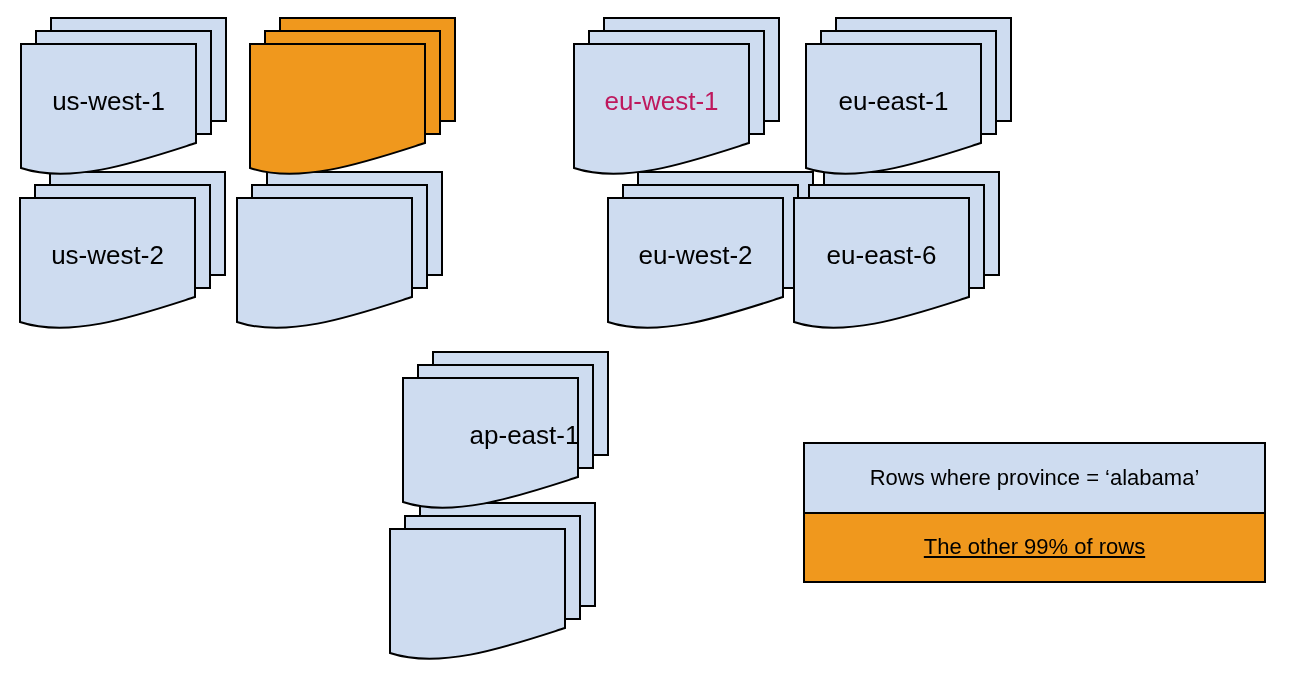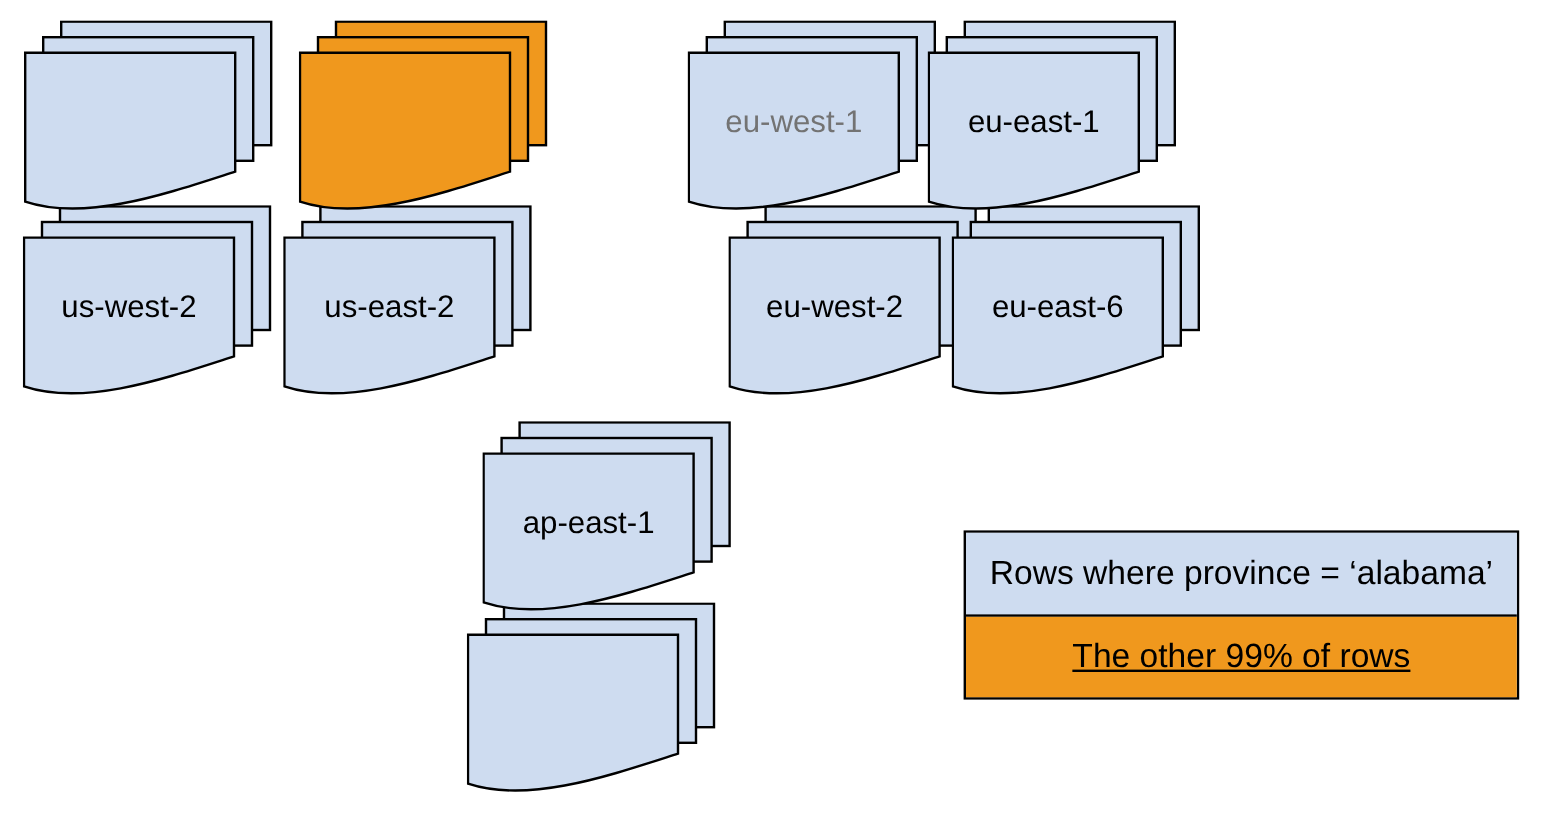--- a/index.html
+++ b/index.html
@@ -43,21 +43,21 @@
     border: 2px solid #000000;
     box-sizing: border-box;
     display: flex;
     flex-direction: column;
   }
   .legend-row {
     flex: 1 1 50%;
     display: flex;
     align-items: center;
     justify-content: center;
-    font-size: 28px;
+    font-size: 22px;
     color: #000000;
     white-space: nowrap;
   }
   .legend-row:first-child {
     border-bottom: 2px solid #000000;
   }
 </style>
 </head>
 <body>
 
@@ -69,20 +69,21 @@
           <g transform="translate(30,0)">
             <rect x="1" y="1" width="175" height="103" fill="#cedcf0" stroke="#000000" stroke-width="2"></rect>
           </g>
           <g transform="translate(15,13)">
             <rect x="1" y="1" width="175" height="103" fill="#cedcf0" stroke="#000000" stroke-width="2"></rect>
           </g>
           <g transform="translate(0,26)">
             <path d="M1,1 L176,1 L176,100 C120,118 52,142 1,125 Z" fill="#cedcf0" stroke="#000000" stroke-width="2"></path>
           </g>
         </svg>
+        <span class="stack-label" style="color: rgb(0, 0, 0);">us-west-1</span>
       </div>
       <div class="stack" style="left: 249px; top: 17px; z-index: 957;">
         <svg width="208" height="162">
           <g transform="translate(30,0)">
             <rect x="1" y="1" width="175" height="103" fill="#f0981d" stroke="#000000" stroke-width="2"></rect>
           </g>
           <g transform="translate(15,13)">
             <rect x="1" y="1" width="175" height="103" fill="#f0981d" stroke="#000000" stroke-width="2"></rect>
           </g>
           <g transform="translate(0,26)">
@@ -95,23 +96,23 @@
           <g transform="translate(30,0)">
             <rect x="1" y="1" width="175" height="103" fill="#cedcf0" stroke="#000000" stroke-width="2"></rect>
           </g>
           <g transform="translate(15,13)">
             <rect x="1" y="1" width="175" height="103" fill="#cedcf0" stroke="#000000" stroke-width="2"></rect>
           </g>
           <g transform="translate(0,26)">
             <path d="M1,1 L176,1 L176,100 C120,118 52,142 1,125 Z" fill="#cedcf0" stroke="#000000" stroke-width="2"></path>
           </g>
         </svg>
-        <span class="stack-label" style="color: #737373;">eu-west-1</span>
-      </div>
-      <div class="stack" style="left: 773px; top: 17px; z-index: 957;">
+        <span class="stack-label" style="color: #be185d;">eu-west-1</span>
+      </div>
+      <div class="stack" style="left: 805px; top: 17px; z-index: 957;">
         <svg width="208" height="162">
           <g transform="translate(30,0)">
             <rect x="1" y="1" width="175" height="103" fill="#cedcf0" stroke="#000000" stroke-width="2"></rect>
           </g>
           <g transform="translate(15,13)">
             <rect x="1" y="1" width="175" height="103" fill="#cedcf0" stroke="#000000" stroke-width="2"></rect>
           </g>
           <g transform="translate(0,26)">
             <path d="M1,1 L176,1 L176,100 C120,118 52,142 1,125 Z" fill="#cedcf0" stroke="#000000" stroke-width="2"></path>
           </g>
@@ -137,21 +138,20 @@
           <g transform="translate(30,0)">
             <rect x="1" y="1" width="175" height="103" fill="#cedcf0" stroke="#000000" stroke-width="2"></rect>
           </g>
           <g transform="translate(15,13)">
             <rect x="1" y="1" width="175" height="103" fill="#cedcf0" stroke="#000000" stroke-width="2"></rect>
           </g>
           <g transform="translate(0,26)">
             <path d="M1,1 L176,1 L176,100 C120,118 52,142 1,125 Z" fill="#cedcf0" stroke="#000000" stroke-width="2"></path>
           </g>
         </svg>
-        <span class="stack-label" style="color: rgb(0, 0, 0);">us-east-2</span>
       </div>
       <div class="stack" style="left: 575px; top: 171px; z-index: 803; margin-left: 32px;">
         <svg width="208" height="162">
           <g transform="translate(30,0)">
             <rect x="1" y="1" width="175" height="103" fill="#cedcf0" stroke="#000000" stroke-width="2"></rect>
           </g>
           <g transform="translate(15,13)">
             <rect x="1" y="1" width="175" height="103" fill="#cedcf0" stroke="#000000" stroke-width="2"></rect>
           </g>
           <g transform="translate(0,26)">
@@ -179,21 +179,21 @@
           <g transform="translate(30,0)">
             <rect x="1" y="1" width="175" height="103" fill="#cedcf0" stroke="#000000" stroke-width="2"></rect>
           </g>
           <g transform="translate(15,13)">
             <rect x="1" y="1" width="175" height="103" fill="#cedcf0" stroke="#000000" stroke-width="2"></rect>
           </g>
           <g transform="translate(0,26)">
             <path d="M1,1 L176,1 L176,100 C120,118 52,142 1,125 Z" fill="#cedcf0" stroke="#000000" stroke-width="2"></path>
           </g>
         </svg>
-        <span class="stack-label" style="color: rgb(0, 0, 0);">ap-east-1</span>
+        <span class="stack-label" style="color: rgb(0, 0, 0); padding-left: 34px;">ap-east-1</span>
       </div>
       <div class="stack" style="left: 389px; top: 502px; z-index: 472;">
         <svg width="208" height="162">
           <g transform="translate(30,0)">
             <rect x="1" y="1" width="175" height="103" fill="#cedcf0" stroke="#000000" stroke-width="2"></rect>
           </g>
           <g transform="translate(15,13)">
             <rect x="1" y="1" width="175" height="103" fill="#cedcf0" stroke="#000000" stroke-width="2"></rect>
           </g>
           <g transform="translate(0,26)">

